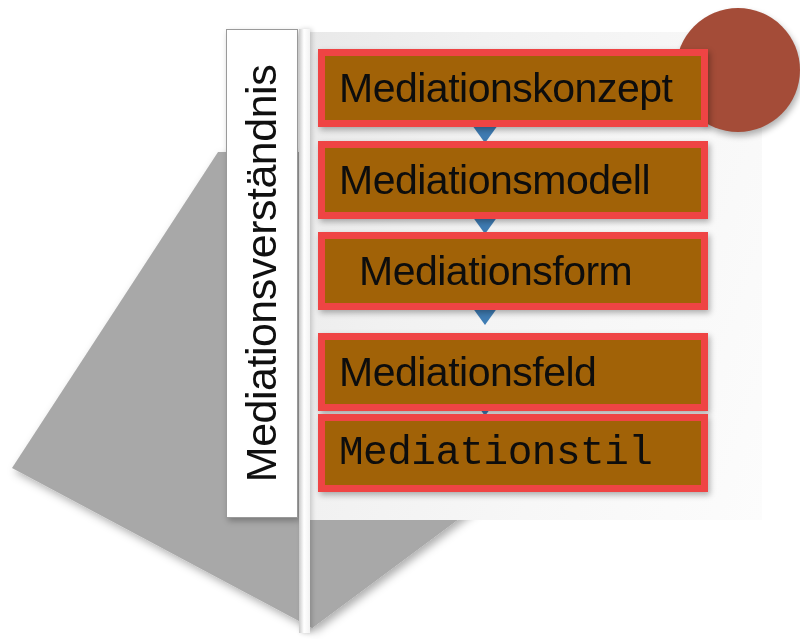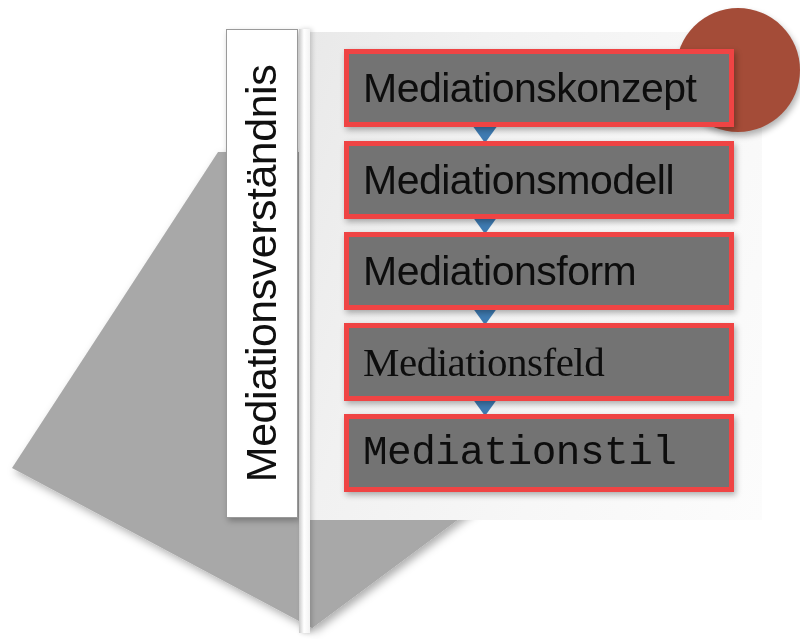--- a/index.html
+++ b/index.html
@@ -85,41 +85,40 @@
     background: linear-gradient(90deg, #c9c9c9 0%, #ffffff 45%, #f2f2f2 100%);
     box-shadow: 2px 0 5px rgba(0,0,0,0.18);
   }
 
   
   .step {
     position: absolute;
     left: 318px;
     width: 390px;
     height: 78px;
-    background: #737373;
-    border: 5px solid #ef4444;
+    background: #a16207;
+    border: 7px solid #ef4444;
     box-sizing: border-box;
     box-shadow: 2px 3px 6px rgba(0,0,0,0.30);
     display: flex;
     align-items: center;
-    margin-left: 26px;
   }
   .step-label {
     padding-left: 14px;
     font-size: 41px;
     line-height: 1;
     color: #0d0d0d;
     letter-spacing: -0.5px;
     white-space: nowrap;
   }
 
   .step-0 { top: 49px;  }
   .step-1 { top: 141px; }
-  .step-2 { top: 232px; }
-  .step-3 { top: 323px; font-family: Liberation Serif, serif; }
+  .step-2 { top: 232px; padding-left: 20px; }
+  .step-3 { top: 333px; }
   .step-4 { top: 414px; font-family: Liberation Mono, monospace; }
 
   
   .arrow {
     position: absolute;
     left: 472px;
     width: 26px;
     height: 18px;
     background: #3f7cb3;
     clip-path: polygon(0 0, 100% 0, 50% 100%);

